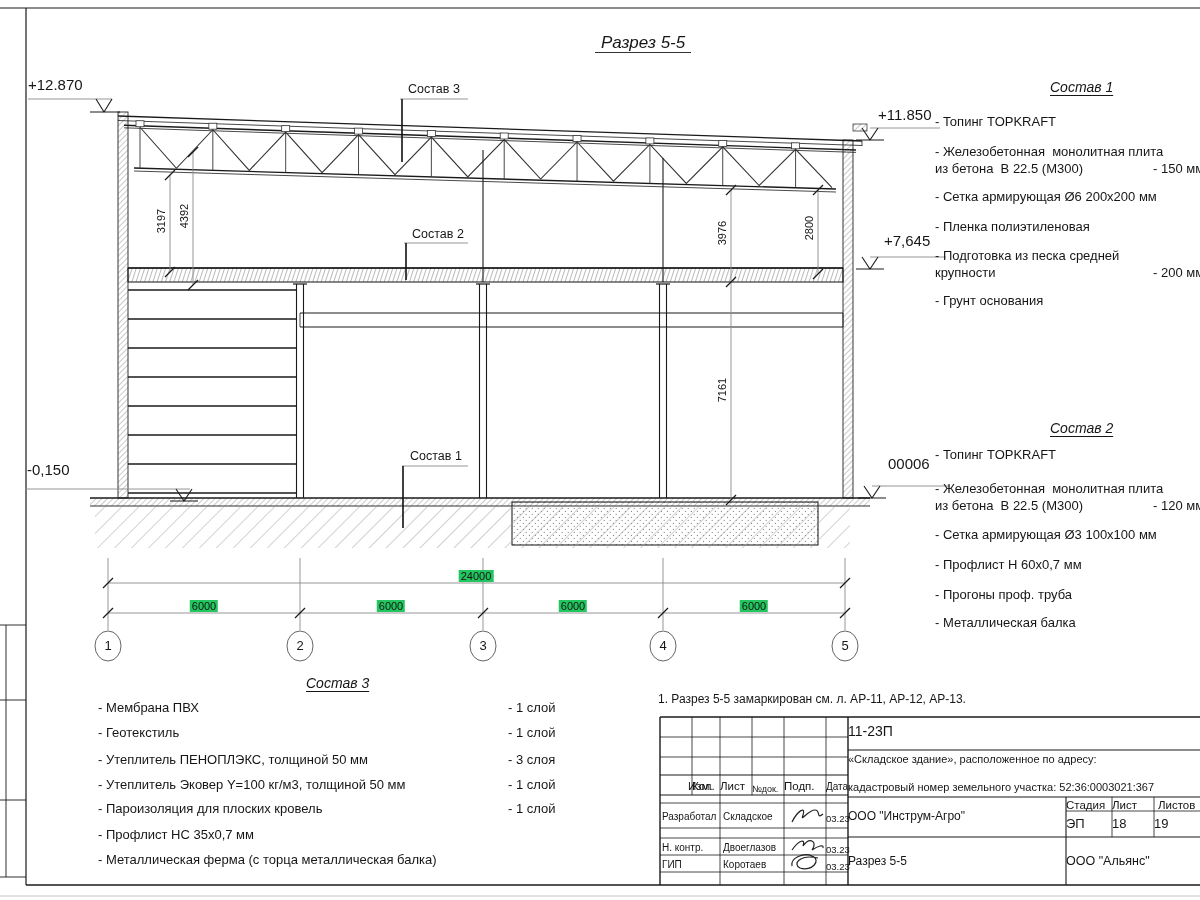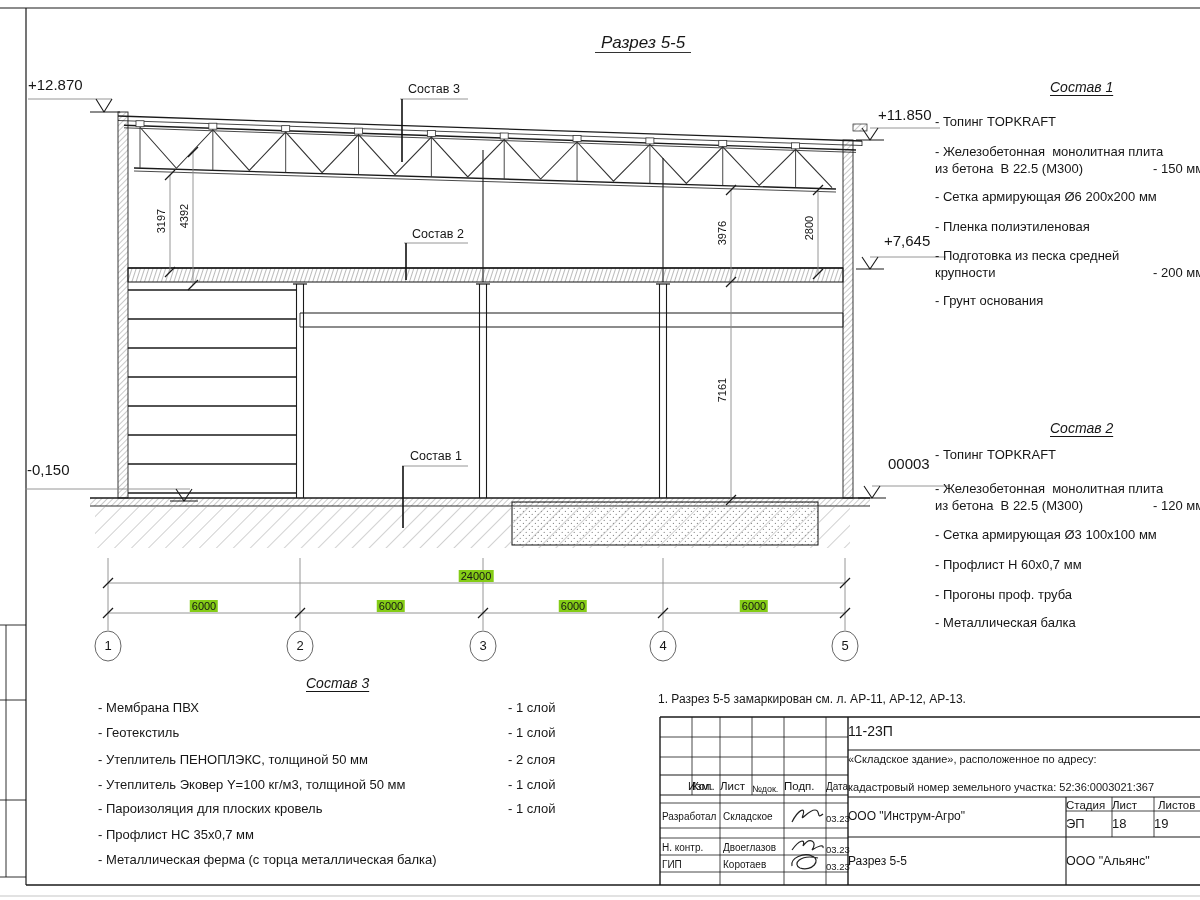--- a/index.html
+++ b/index.html
@@ -6,21 +6,21 @@
   .sheet{position:relative;width:1200px;height:900px;background:#fff;overflow:hidden;
          font-family:"Liberation Sans", sans-serif;color:#161616;}
   svg{position:absolute;left:0;top:0;}
   .t{position:absolute;white-space:pre;font-size:13px;line-height:17px;color:#161616;}
   .it{font-style:italic;}
   .u{text-decoration:underline;text-underline-offset:3px;}
   .c{}
   .elev{font-size:15px;}
   .vdim{position:absolute;width:56px;text-align:center;font-size:11px;line-height:12px;
         background:#fff;transform:rotate(-90deg);}
-  .dimlbl{position:absolute;font-size:11px;line-height:12px;background:#84cc16;padding:0 2px;
+  .dimlbl{position:absolute;font-size:11px;line-height:12px;background:#22c55e;padding:0 2px;
           transform:translateX(-50%);}
   .ax{position:absolute;width:26px;text-align:center;font-size:13px;}
   .tb{position:absolute;font-size:11.5px;line-height:13px;}
   .callout{position:absolute;font-size:12.5px;}
 </style>
 </head>
 <body>
 
 <div class="sheet">
 
@@ -227,21 +227,21 @@
     <path d="M792,866 C790,858 804,852 812,856 C822,860 812,872 800,868 C792,864 800,854 818,858"></path>
   </g>
 </svg>
 
 <div class="t it" style="left:595px;top:34px;font-size:17px;border-bottom:1.3px solid #333;padding:0 6px 1px">Разрез 5-5</div>
 
 <div class="t elev" style="left:28px;top:76px">+12.870</div>
 <div class="t elev" style="left:27px;top:461px">-0,150</div>
 <div class="t elev" style="left:878px;top:106px">+11.850</div>
 <div class="t elev" style="left:884px;top:232px">+7,645</div>
-<div class="t elev" style="left:888px;top:455px">00003</div>
+<div class="t elev" style="left:888px;top:455px">00006</div>
 
 <div class="callout" style="left:408px;top:82px">Состав 3</div>
 <div class="callout" style="left:412px;top:227px">Состав 2</div>
 <div class="callout" style="left:410px;top:449px">Состав 1</div>
 
 <div class="vdim" style="left:133px;top:215px">3197</div>
 <div class="vdim" style="left:156px;top:210px">4392</div>
 <div class="vdim" style="left:694px;top:227px">3976</div>
 <div class="vdim" style="left:781px;top:222px">2800</div>
 <div class="vdim" style="left:694px;top:384px">7161</div>
@@ -276,21 +276,21 @@
 <div class="t" style="left:935px;top:556px">- Профлист Н 60x0,7 мм</div>
 <div class="t" style="left:935px;top:586px">- Прогоны проф. труба</div>
 <div class="t" style="left:935px;top:614px">- Металлическая балка</div>
 
 <div class="t it u" style="left:306px;top:675px;font-size:14px">Состав 3</div>
 <div class="t" style="left:98px;top:699px">- Мембрана ПВХ</div>
 <div class="t" style="left:508px;top:699px">- 1 слой</div>
 <div class="t" style="left:98px;top:724px">- Геотекстиль</div>
 <div class="t" style="left:508px;top:724px">- 1 слой</div>
 <div class="t" style="left:98px;top:751px">- Утеплитель ПЕНОПЛЭКС, толщиной 50 мм</div>
-<div class="t" style="left:508px;top:751px">- 2 слоя</div>
+<div class="t" style="left:508px;top:751px">- 3 слоя</div>
 <div class="t" style="left:98px;top:776px">- Утеплитель Эковер Y=100 кг/м3, толщиной 50 мм</div>
 <div class="t" style="left:508px;top:776px">- 1 слой</div>
 <div class="t" style="left:98px;top:800px">- Пароизоляция для плоских кровель</div>
 <div class="t" style="left:508px;top:800px">- 1 слой</div>
 <div class="t" style="left:98px;top:826px">- Профлист НС 35x0,7 мм</div>
 <div class="t" style="left:98px;top:851px">- Металлическая ферма (с торца металлическая балка)</div>
 
 <div class="t" style="left:658px;top:691px;font-size:12px">1. Разрез 5-5 замаркирован см. л. АР-11, АР-12, АР-13.</div>
 <div class="tb c" style="left:848px;top:725px;width:352px;font-size:14px">11-23П</div>
 <div class="tb c" style="left:848px;top:753px;width:352px;font-size:11px">«Складское здание», расположенное по адресу:</div>

